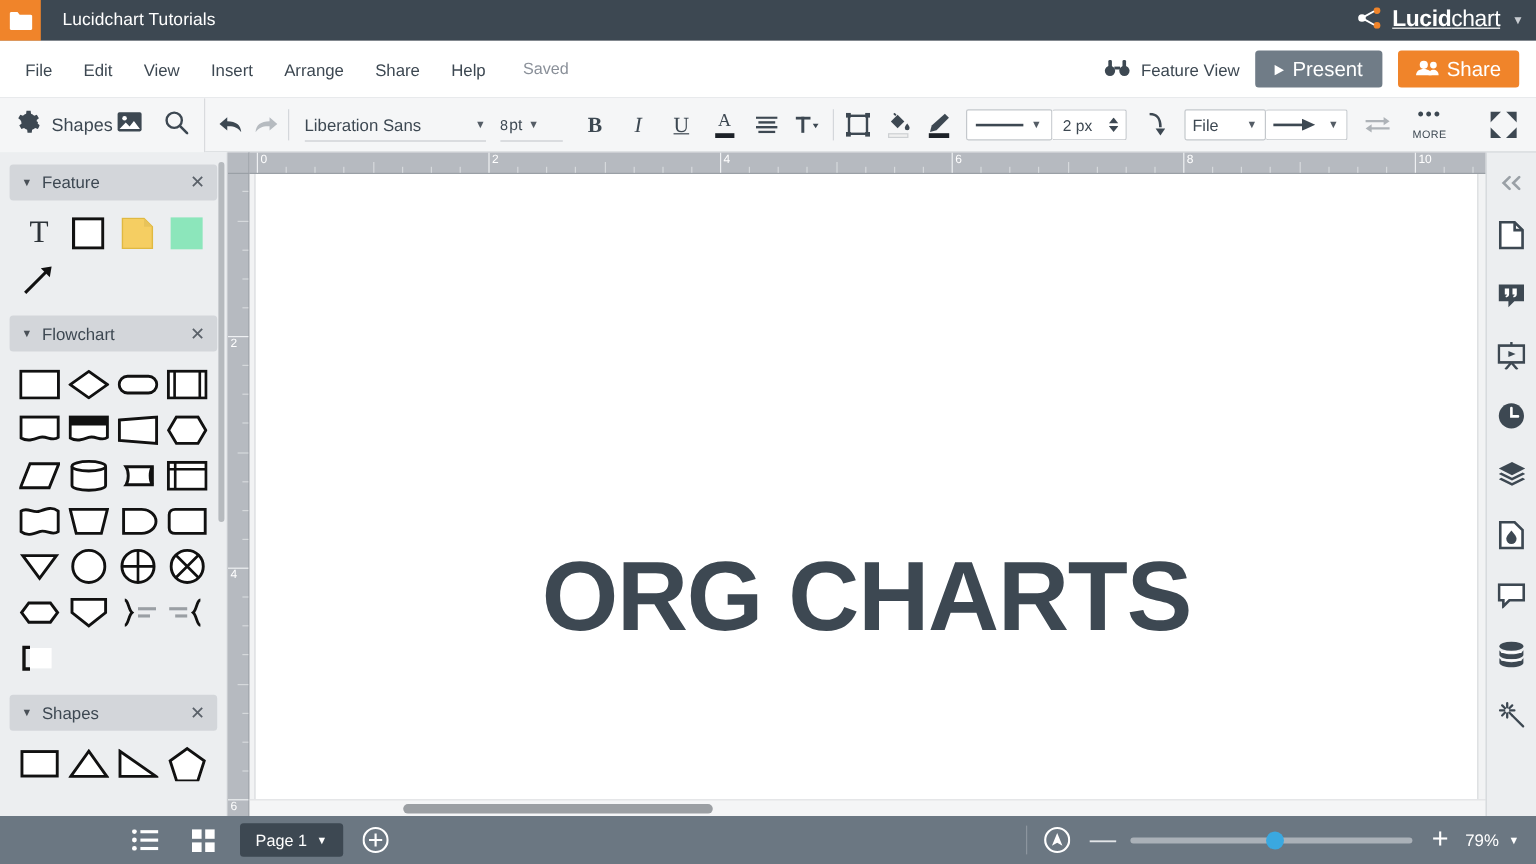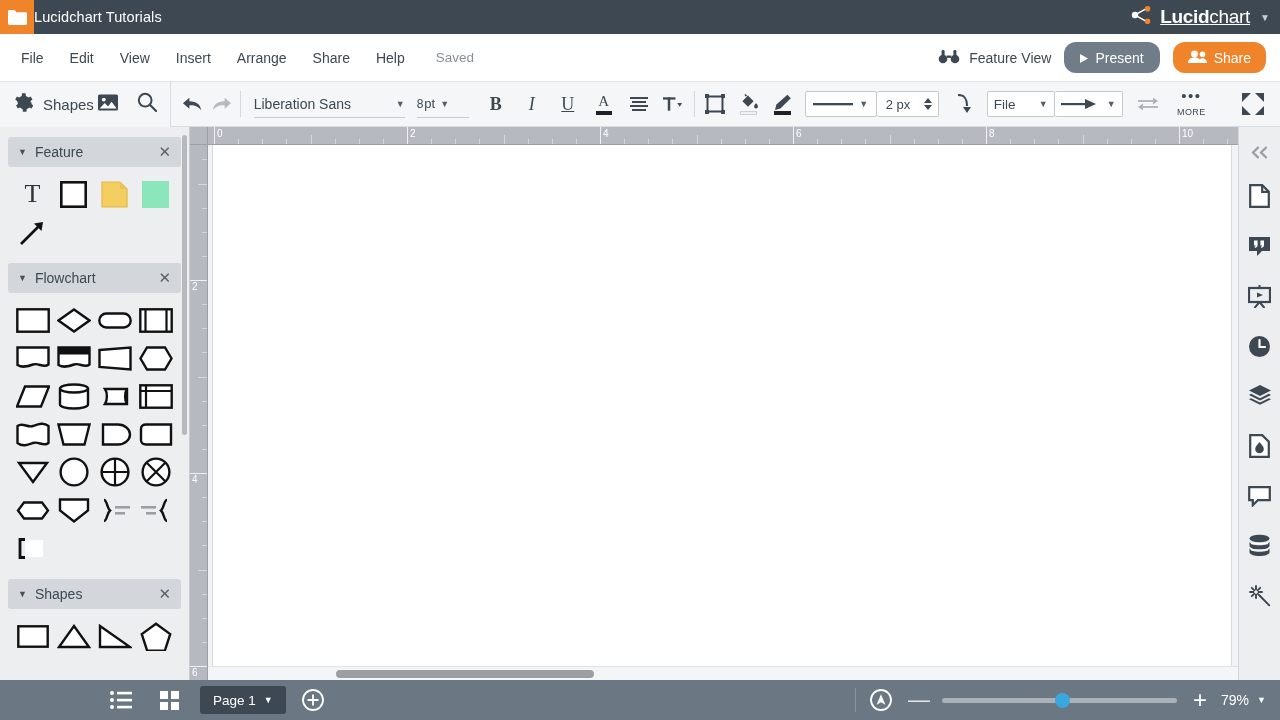--- a/index.html
+++ b/index.html
@@ -5,37 +5,37 @@
   * { box-sizing: border-box; margin:0; padding:0; }
   html,body{ width:1280px; height:720px; overflow:hidden;
     font-family:"Liberation Sans", sans-serif; background:#fff; }
   body{ position:relative; }
 
   
   #titlebar{ position:absolute; top:0; left:0; width:1280px; height:34px;
     background:#3d4852; display:flex; align-items:center; }
   #folder-chip{ width:34px; height:34px; background:#f0842a;
     display:flex; align-items:center; justify-content:center; flex:0 0 34px;}
-  #doc-title{ color:#fff; font-size:14.5px; letter-spacing:.1px;}
+  #doc-title{ color:#fff; font-size:14.5px; margin-left:18px; letter-spacing:.1px;}
   #brand{ margin-left:auto; display:flex; align-items:center; padding-right:10px; }
   #brand-logo{ margin-right:7px; }
   #brand-text{ color:#fff; font-size:19px; letter-spacing:-.3px;text-decoration:underline; }
   #brand-text b{ font-weight:700; }
   #brand-text span.light{ font-weight:400; }
   #brand-caret{ color:#c9cdd2; font-size:10px; margin-left:10px; }
 
   
   #menubar{ position:absolute; top:34px; left:0; width:1280px; height:48px;
     background:#fff; border-bottom:1px solid #e3e5e8; display:flex; align-items:center; }
   .menu-item{ font-size:14px; color:#3d4852; padding:0 13px; line-height:48px; cursor:pointer; }
   .menu-item:first-child{ margin-left:8px; }
   #saved-label{ font-size:13.5px; color:#8a9099; margin-left:18px; }
   #menu-right{ margin-left:auto; display:flex; align-items:center; padding-right:14px; gap:13px;}
   #feature-find{ display:flex; align-items:center; gap:9px; font-size:14px; color:#3d4852; cursor:pointer;}
-  .btn{ border-radius:12px; font-size:14px; display:flex; align-items:center;
+  .btn{ border-radius:3px; font-size:17px; display:flex; align-items:center;
         justify-content:center; gap:7px; cursor:pointer; color:#fff; }
   #present-btn{ background:#707c87; padding:0 16px; height:31px; }
   #share-btn{ background:#f0842a; padding:0 15px; height:31px; }
 
   
   #toolbar{ position:absolute; top:82px; left:0; width:1280px; height:45px;
     background:#f5f6f7; border-bottom:1px solid #d9dbde; display:flex; align-items:center; }
   #shapes-panelhdr{ width:190px; height:45px; display:flex; align-items:center;
      background:#f5f6f7; border-right:1px solid #d9dbde; }
   #gear-icon{ margin-left:12px; }
@@ -677,20 +677,21 @@
     <div class="rt-minor" style="left: 12px; top: 376.25px; height: 1px; width: 6px;"></div>
     <div class="rt-minor" style="left: 12px; top: 400.375px; height: 1px; width: 6px;"></div>
     <div class="rt-minor" style="left: 8px; top: 424.5px; height: 1px; width: 10px;"></div>
     <div class="rt-minor" style="left: 12px; top: 448.625px; height: 1px; width: 6px;"></div>
     <div class="rt-minor" style="left: 12px; top: 472.75px; height: 1px; width: 6px;"></div>
     <div class="rt-minor" style="left: 12px; top: 496.875px; height: 1px; width: 6px;"></div>
   </div>
 
 <div id="canvasarea">
   <div id="page">
+    <div id="title-l2">ORG CHARTS</div>
   </div>
   <div id="vscroll-track">
     <div id="vscroll-thumb"></div>
   </div>
   <div id="hscroll-track">
     <div id="hscroll-thumb"></div>
   </div>
 
 </div>
 

